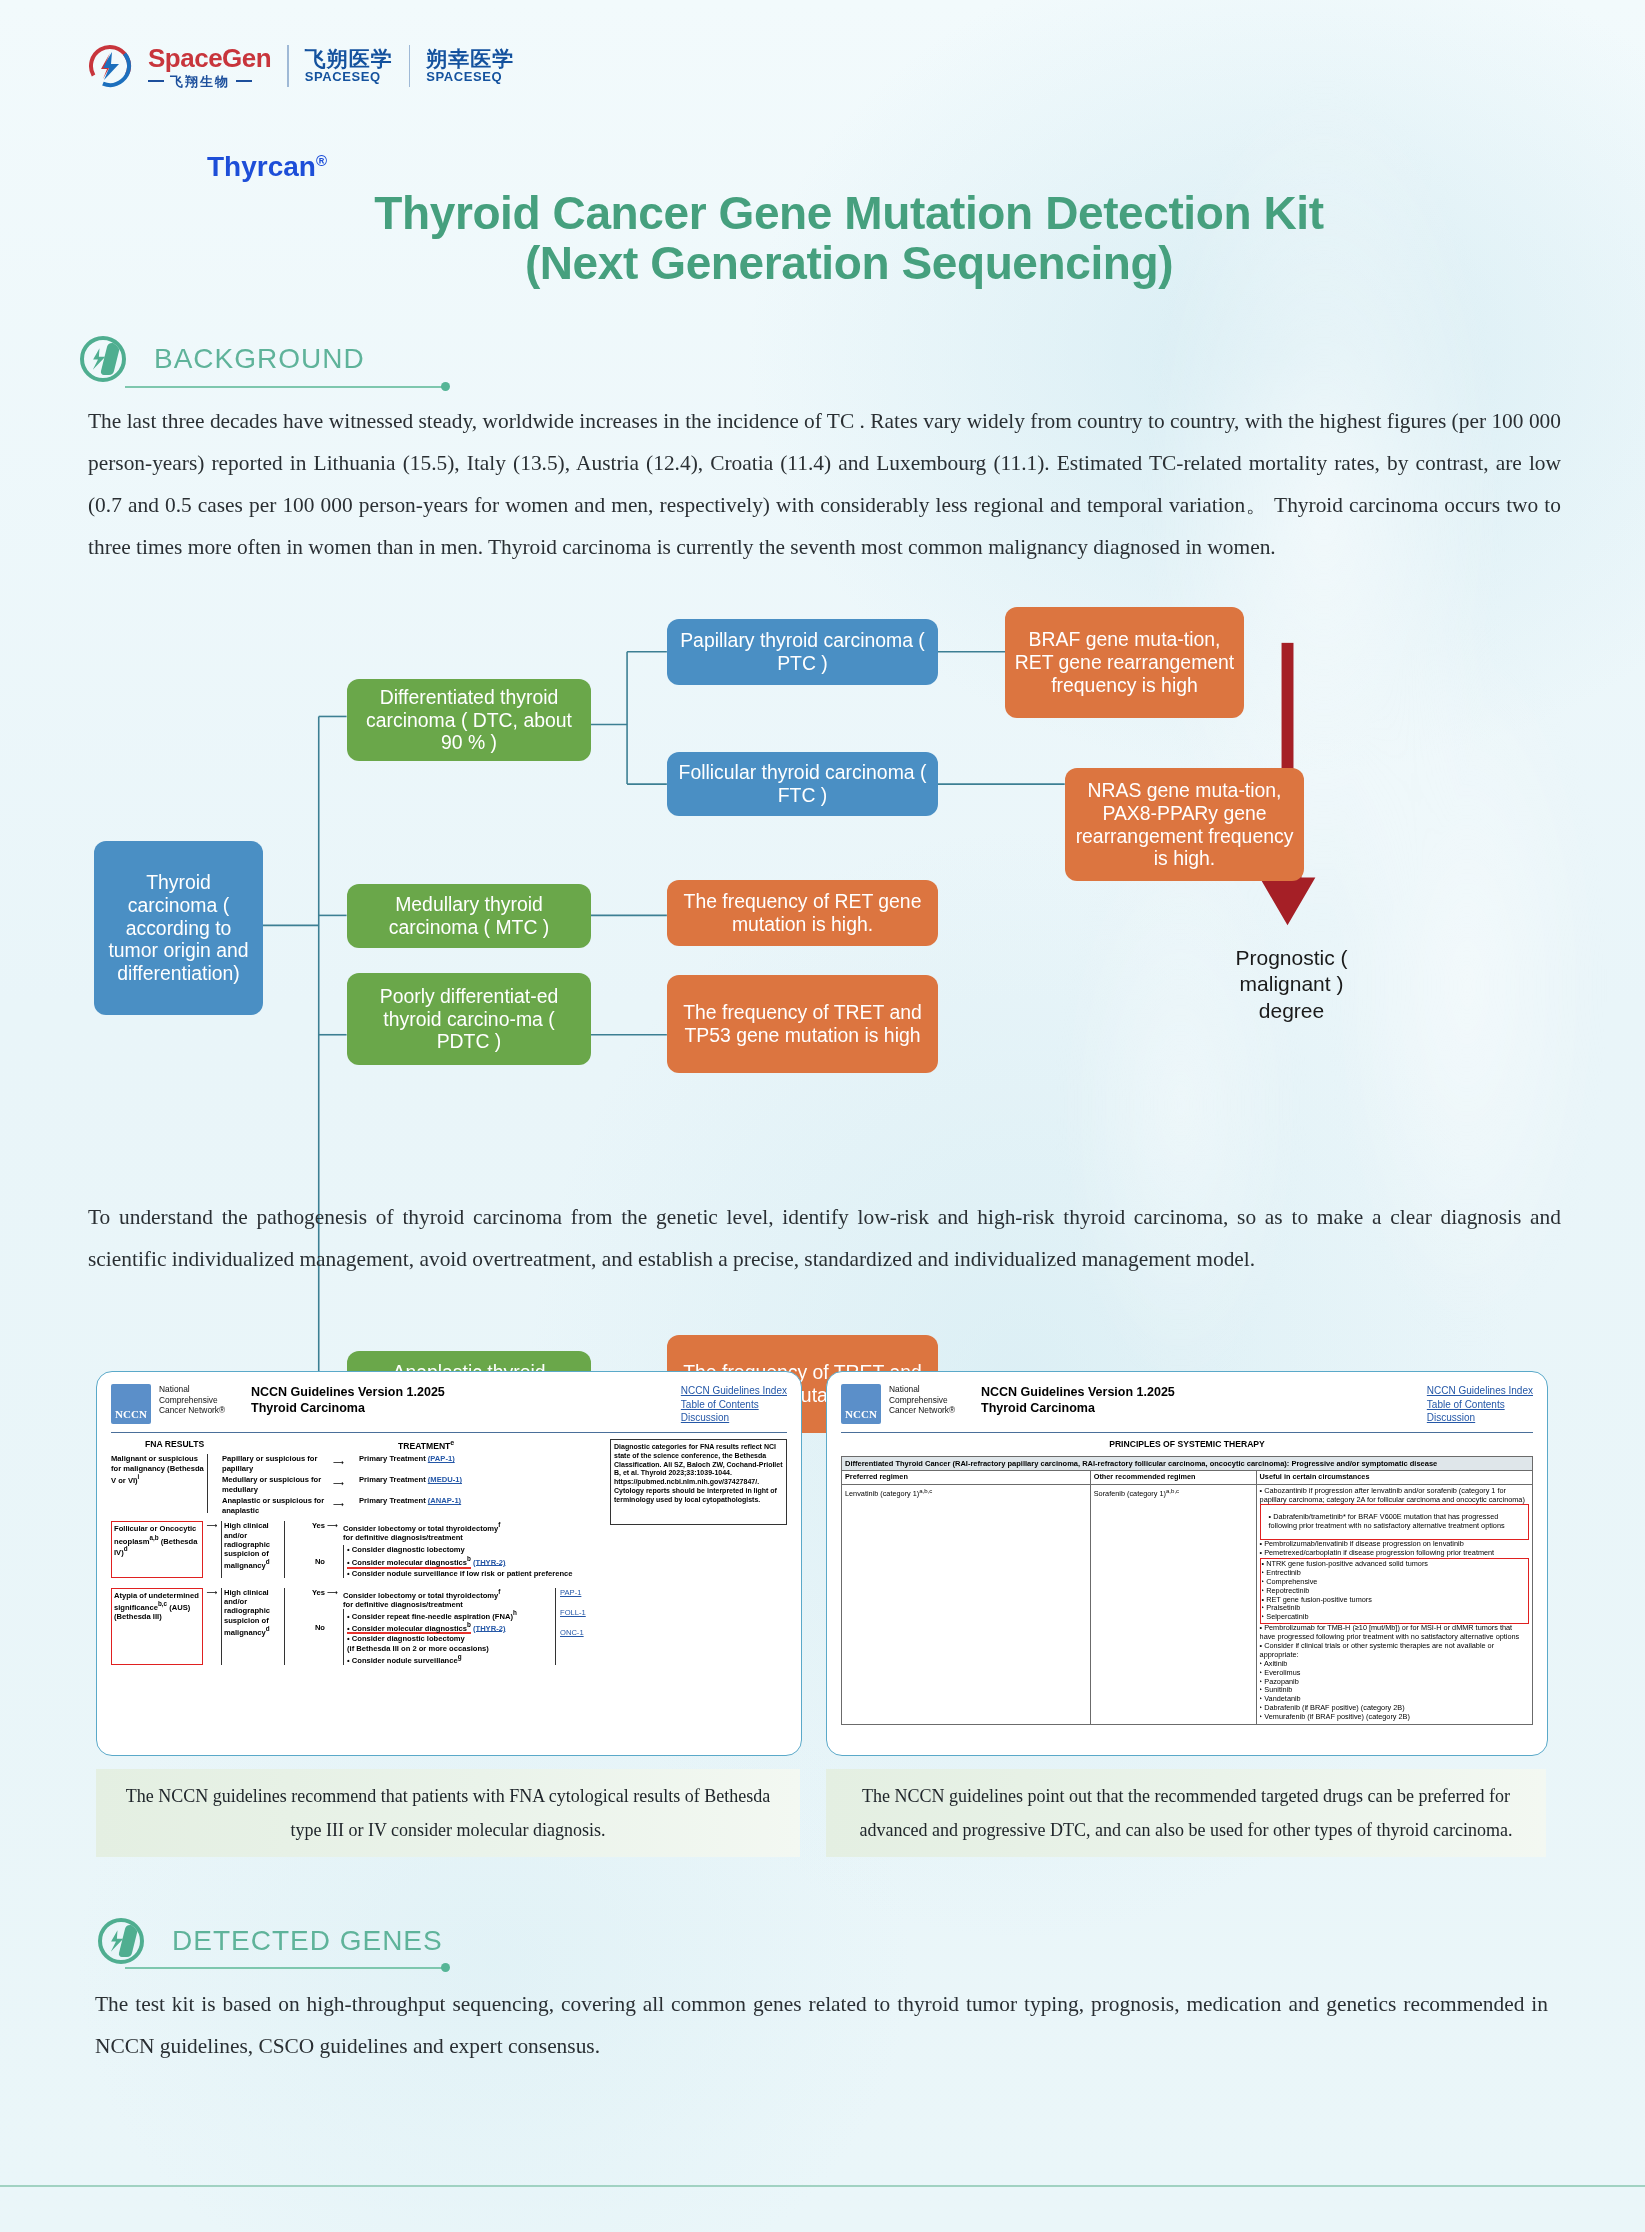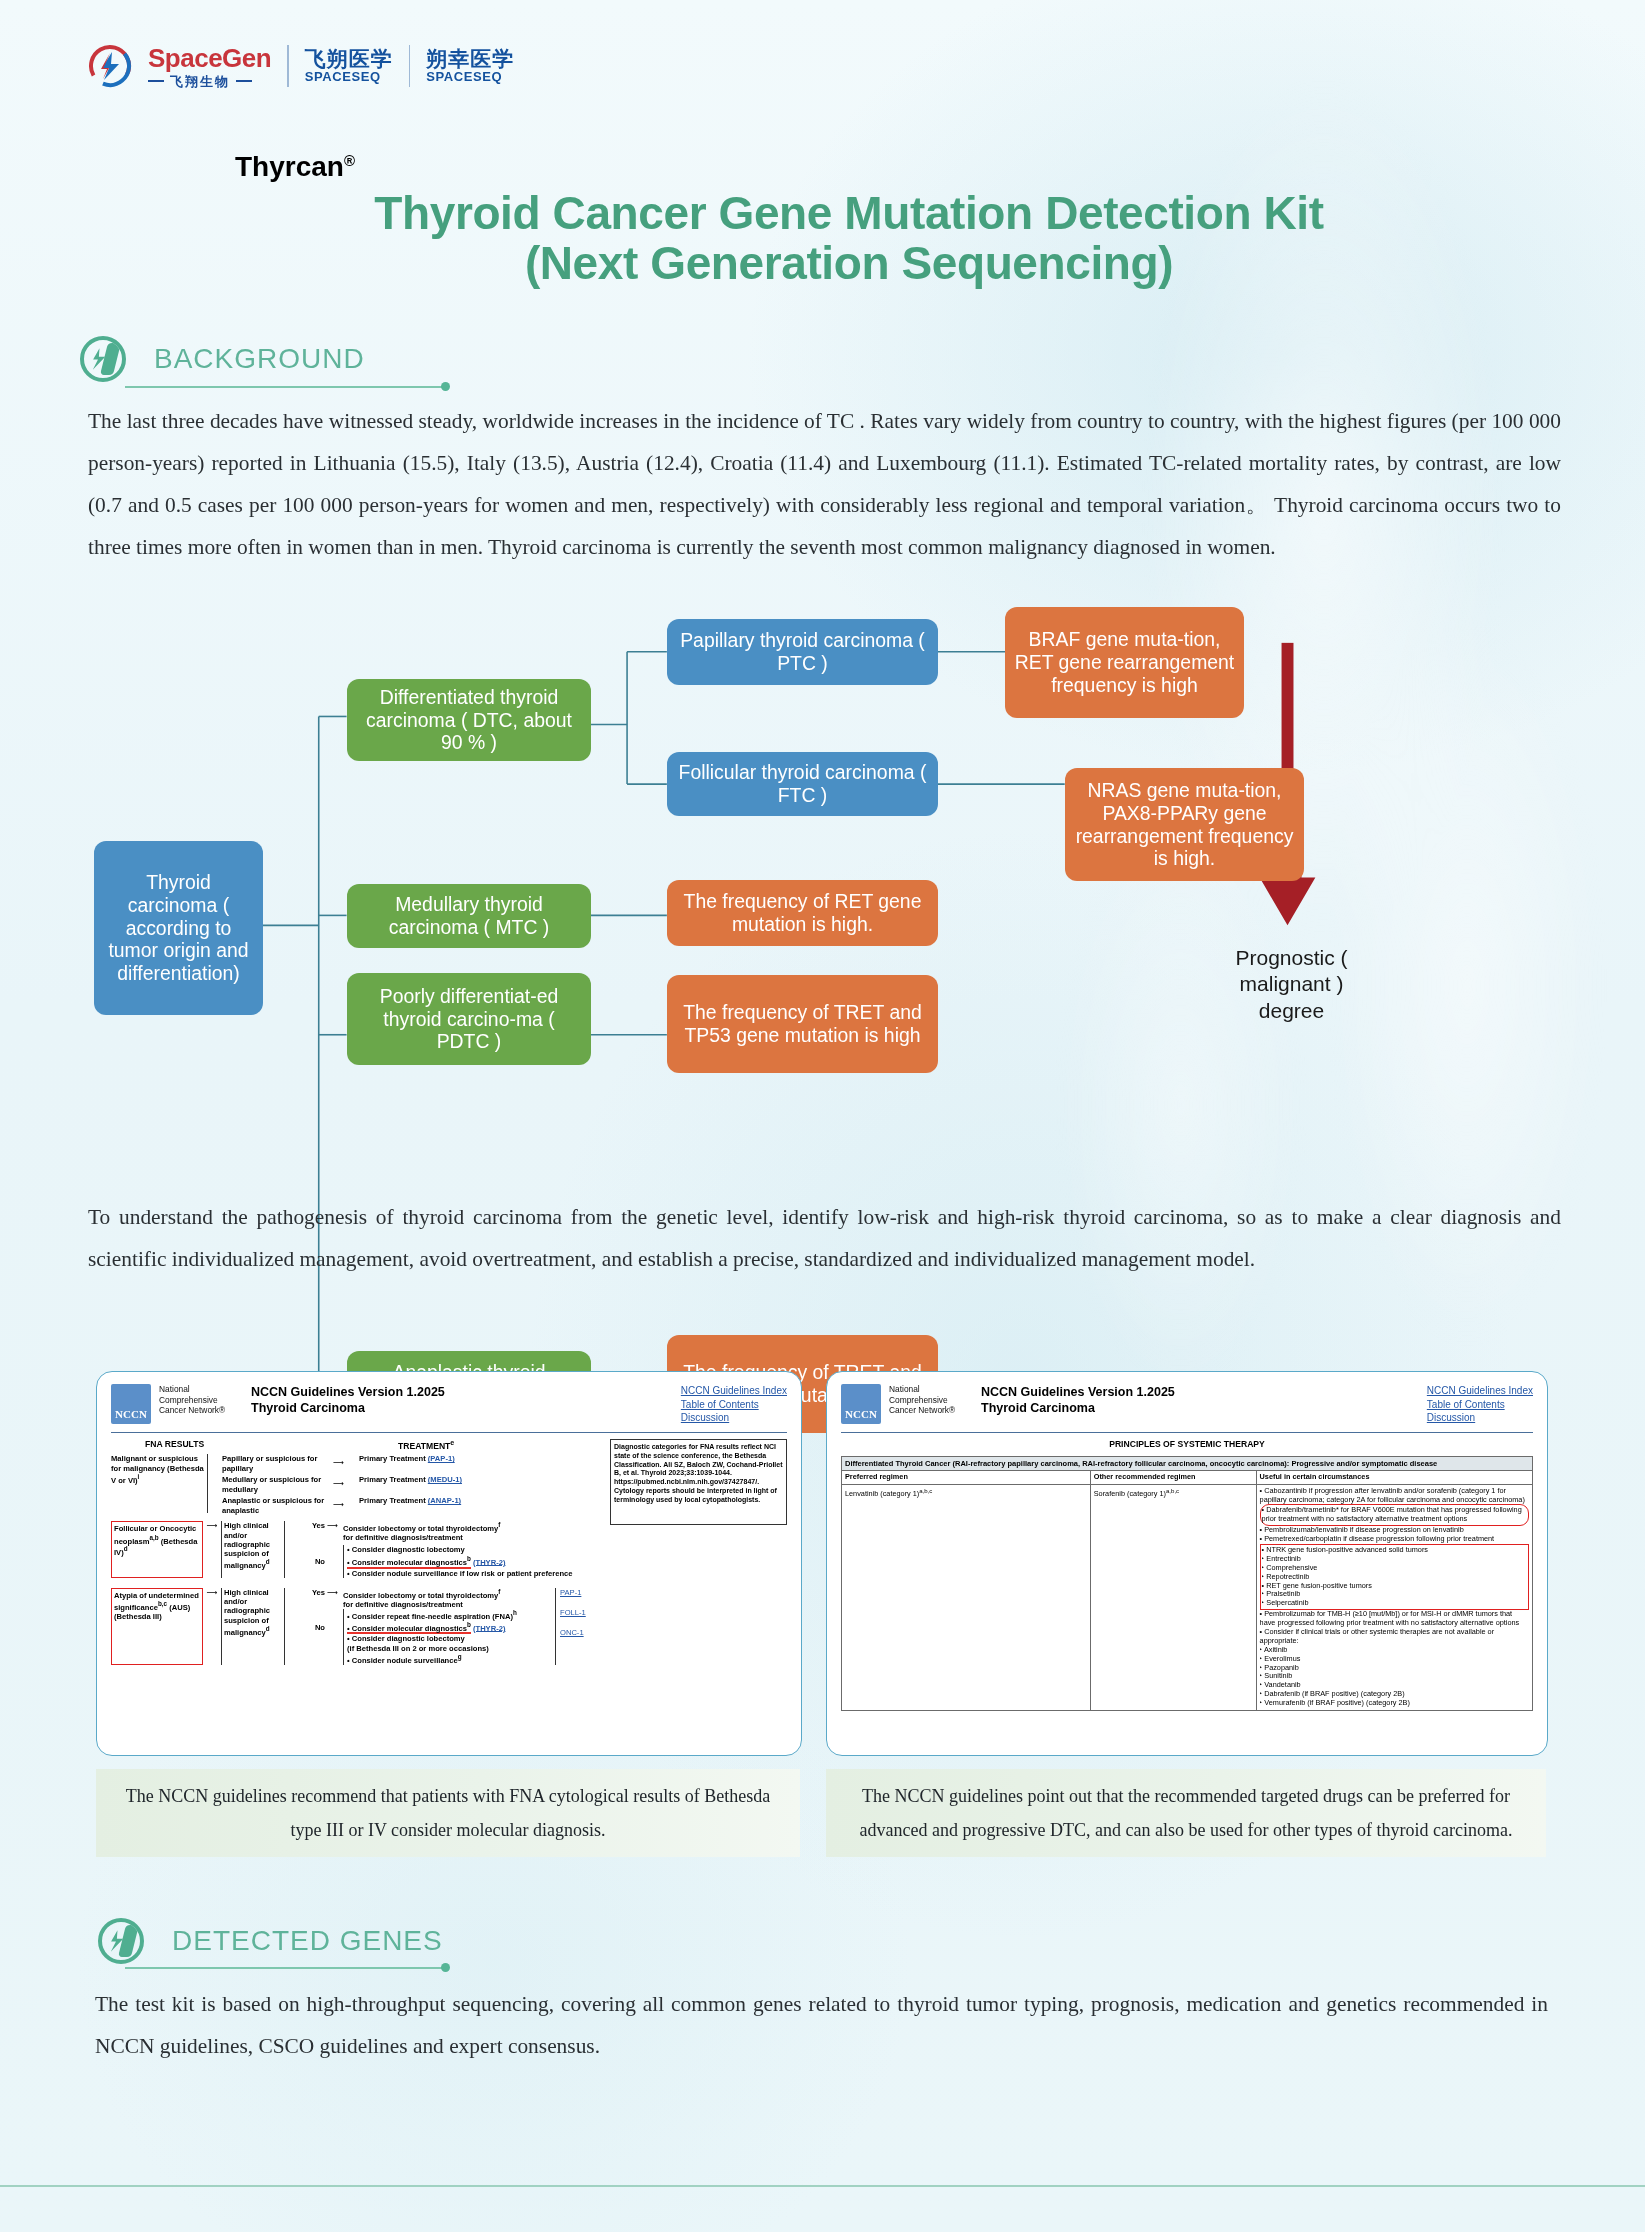--- a/index.html
+++ b/index.html
@@ -31,21 +31,21 @@
   .sg-name{font-size:26px;font-weight:bold;color:#c8353c;letter-spacing:-0.5px;}
   .sg-cn{font-size:13px;color:#1c4f9c;font-weight:bold;letter-spacing:2px;margin-top:4px;
         display:flex;align-items:center;gap:6px;}
   .sg-cn .bar{display:inline-block;width:16px;height:1.5px;background:#1c4f9c;}
   .vline{width:1.5px;height:42px;background:#9fb9d6;}
   .cnbrand{display:flex;flex-direction:column;line-height:1.05;}
   .cnbrand .cn{font-size:21px;font-weight:bold;color:#14529e;letter-spacing:1px;font-family:"DejaVu Sans",sans-serif;}
   .cnbrand .en{font-size:13px;font-weight:bold;color:#14529e;letter-spacing:0.6px;}
 
   
-  .brandline{position:absolute;left:207px;top:151px;color:#000000;font-size:28px;font-weight:bold;margin-left:28px;}
+  .brandline{position:absolute;left:207px;top:151px;color:#1d4ed8;font-size:28px;font-weight:bold;}
   .brandline sup{font-size:15px;}
   .maintitle{position:absolute;left:207px;top:189px;width:1284px;color:#46a07e;
       font-size:46px;font-weight:bold;line-height:1.08;text-align:center;letter-spacing:-0.4px;}
 
   
   .sect{position:absolute;display:flex;align-items:center;}
   .sect .emb{width:46px;height:46px;position:relative;flex:0 0 auto;}
   .sect .stitle{font-size:28px;color:#5fb39a;letter-spacing:1px;margin-left:28px;}
   .sect-rule{position:absolute;height:2px;background:#7ec7ae;}
   .sect-dot{position:absolute;width:9px;height:9px;border-radius:50%;background:#55b596;}
@@ -344,21 +344,21 @@
         <tr>
           <th style="width:36%;">Preferred regimen</th>
           <th style="width:24%;">Other recommended regimen</th>
           <th style="width:40%;">Useful in certain circumstances</th>
         </tr>
         <tr>
           <td><span>Lenvatinib (category 1)</span><sup>a,b,c</sup></td>
           <td><span>Sorafenib (category 1)</span><sup>a,b,c</sup></td>
           <td>
             <div>• Cabozantinib if progression after lenvatinib and/or sorafenib (category 1 for papillary carcinoma; category 2A for follicular carcinoma and oncocytic carcinoma)</div>
-            <div class="redbox" style="padding:1px;border-radius:9px;">• Dabrafenib/trametinib* for BRAF V600E mutation that has progressed following prior treatment with no satisfactory alternative treatment options</div>
+            <div class="redbox" style="padding:8px;">• Dabrafenib/trametinib* for BRAF V600E mutation that has progressed following prior treatment with no satisfactory alternative treatment options</div>
             <div>• Pembrolizumab/lenvatinib if disease progression on lenvatinib</div>
             <div>• Pemetrexed/carboplatin if disease progression following prior treatment</div>
             <div class="redbox" style="padding:1px;">
               <div>• NTRK gene fusion-positive advanced solid tumors</div>
               <div>  ‣ Entrectinib</div>
               <div>  ‣ Comprehensive</div>
               <div>  ‣ Repotrectinib</div>
               <div>• RET gene fusion-positive tumors</div>
               <div>  ‣ Pralsetinib</div>
               <div>  ‣ Selpercatinib</div>

